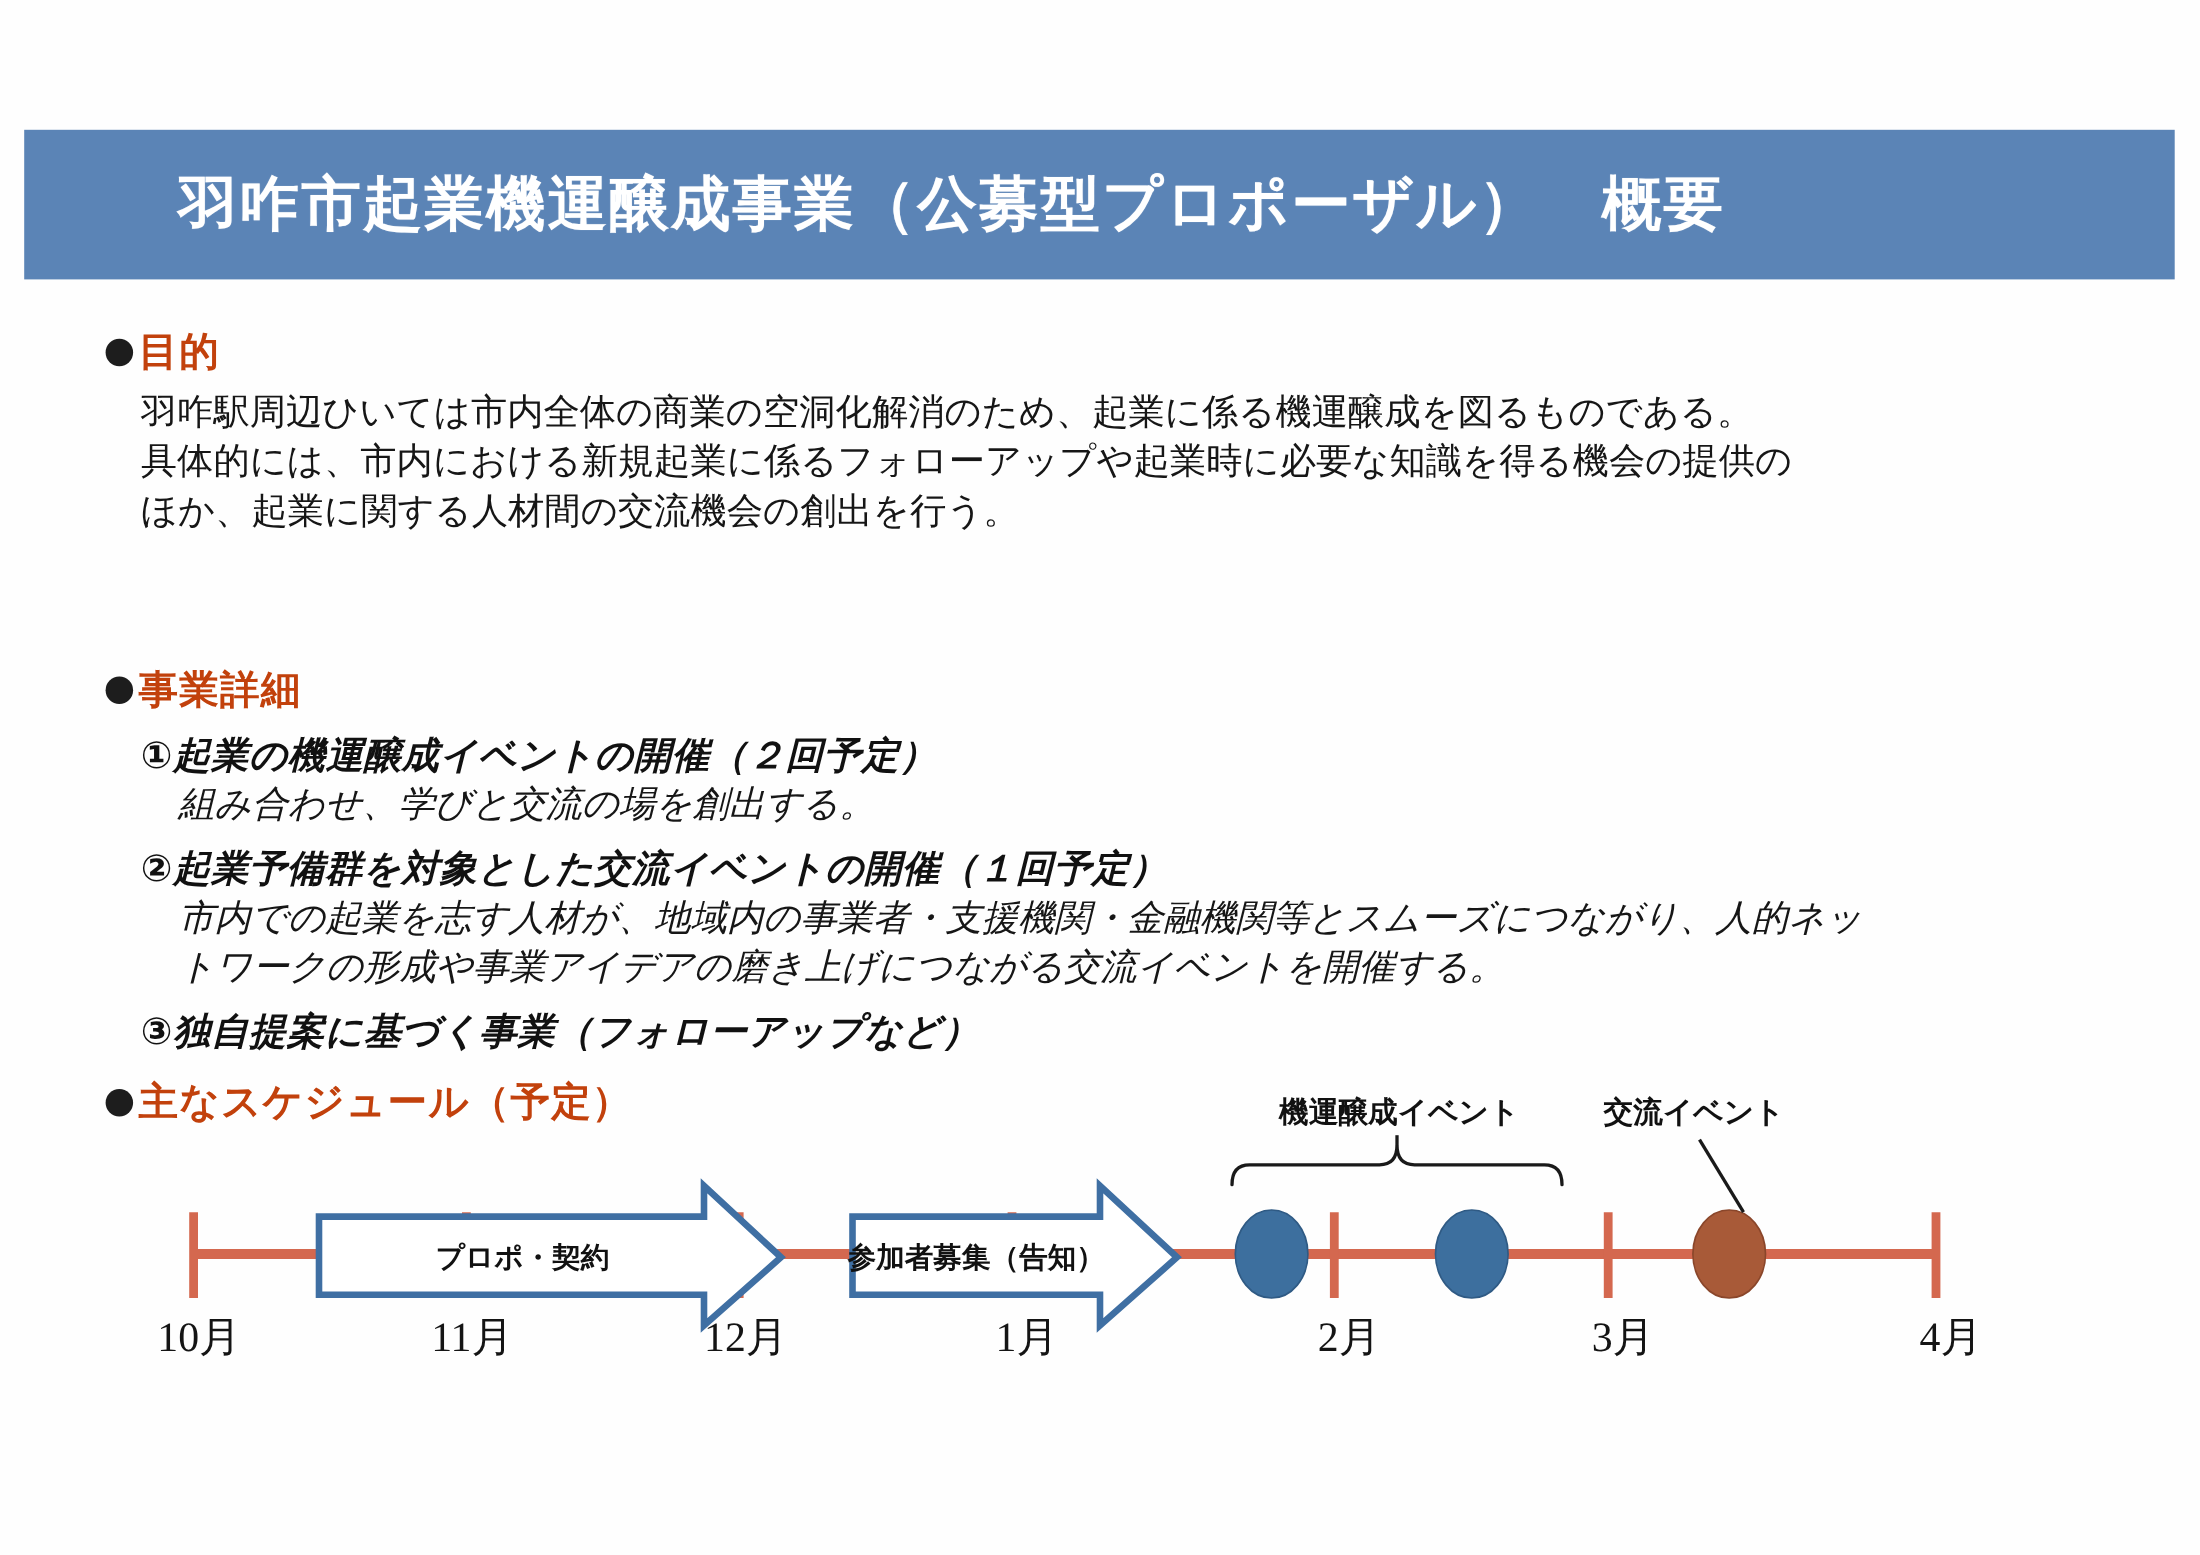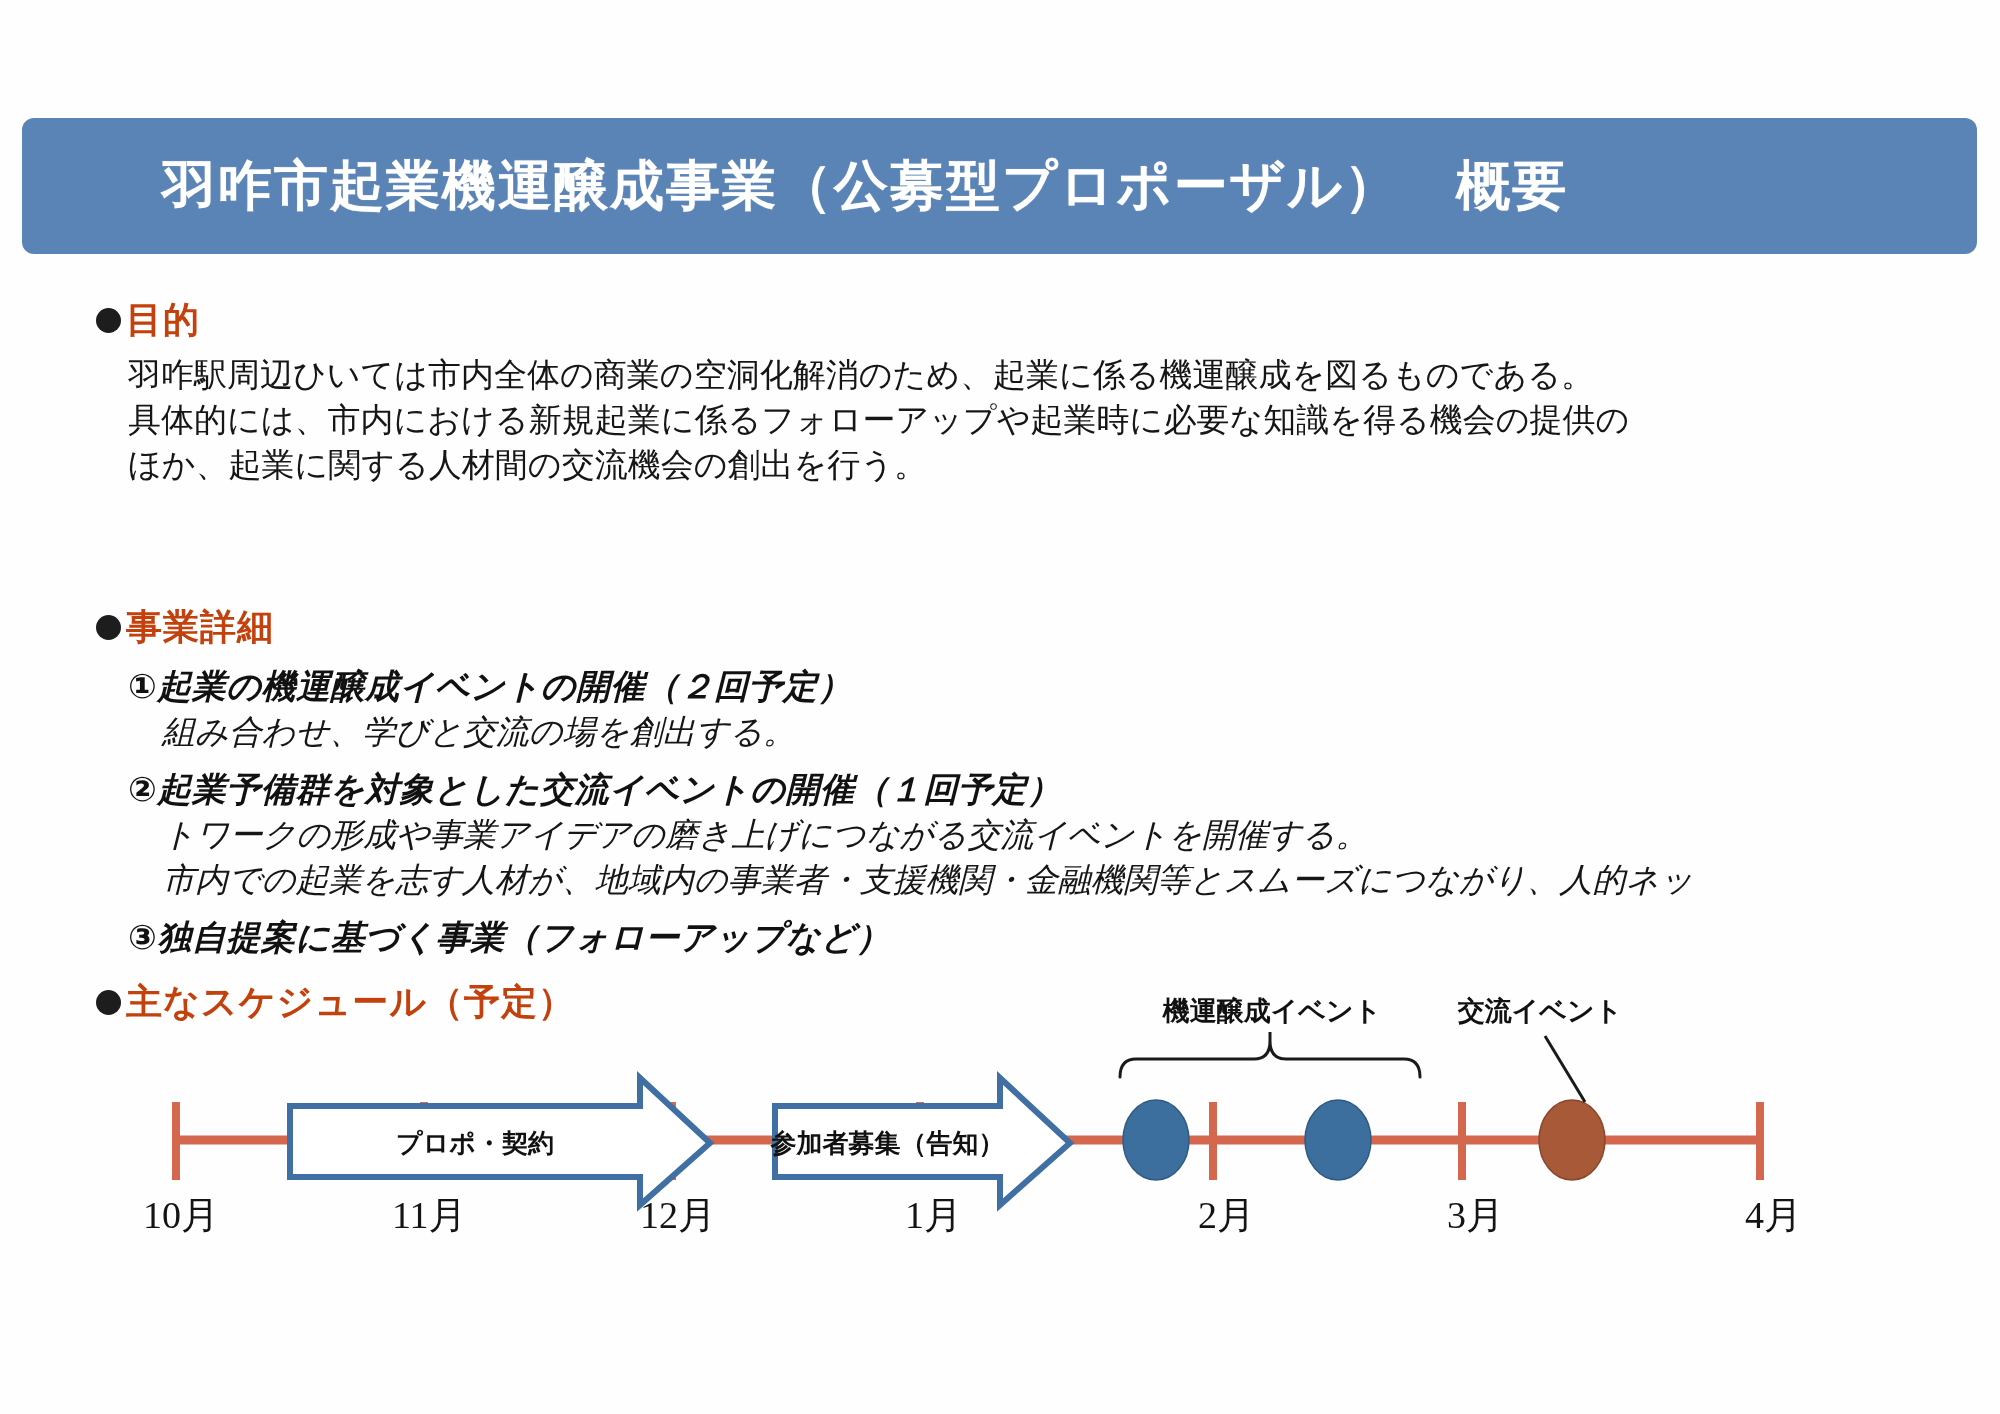--- a/index.html
+++ b/index.html
@@ -28,21 +28,20 @@
   
   .banner {
     position: absolute;
     left: 22px;
     top: 118px;
     width: 1955px;
     height: 136px;
     background: #5b84b6;
     display: flex;
     align-items: center;
-    border-radius: 12px;
   }
   .banner-title {
     margin-left: 140px;
     color: #ffffff;
     font-family: "DejaVu Sans", "Liberation Sans", sans-serif;
     font-weight: 700;
     font-size: 54px;
     letter-spacing: 2px;
     white-space: pre;
     text-shadow: 0 0 1px rgba(255,255,255,.45);
@@ -165,22 +164,22 @@
     <div class="detail-item">
       <div class="item-head">①起業の機運醸成イベントの開催（２回予定）</div>
       <div class="detail-body">
         <div class="body-line">組み合わせ、学びと交流の場を創出する。</div>
       </div>
     </div>
 
     <div class="detail-item">
       <div class="item-head">②起業予備群を対象とした交流イベントの開催（１回予定）</div>
       <div class="detail-body">
+        <div class="body-line">市内での起業を志す人材が、地域内の事業者・支援機関・金融機関等とスムーズにつながり、人的ネッ</div>
         <div class="body-line">トワークの形成や事業アイデアの磨き上げにつながる交流イベントを開催する。</div>
-        <div class="body-line">市内での起業を志す人材が、地域内の事業者・支援機関・金融機関等とスムーズにつながり、人的ネッ</div>
       </div>
     </div>
 
     <div class="detail-item">
       <div class="item-head">③独自提案に基づく事業（フォローアップなど）</div>
     </div>
   </div>
 
   <div class="section" id="sec-schedule" style="width:1200px;">
     <div class="sec-head">

